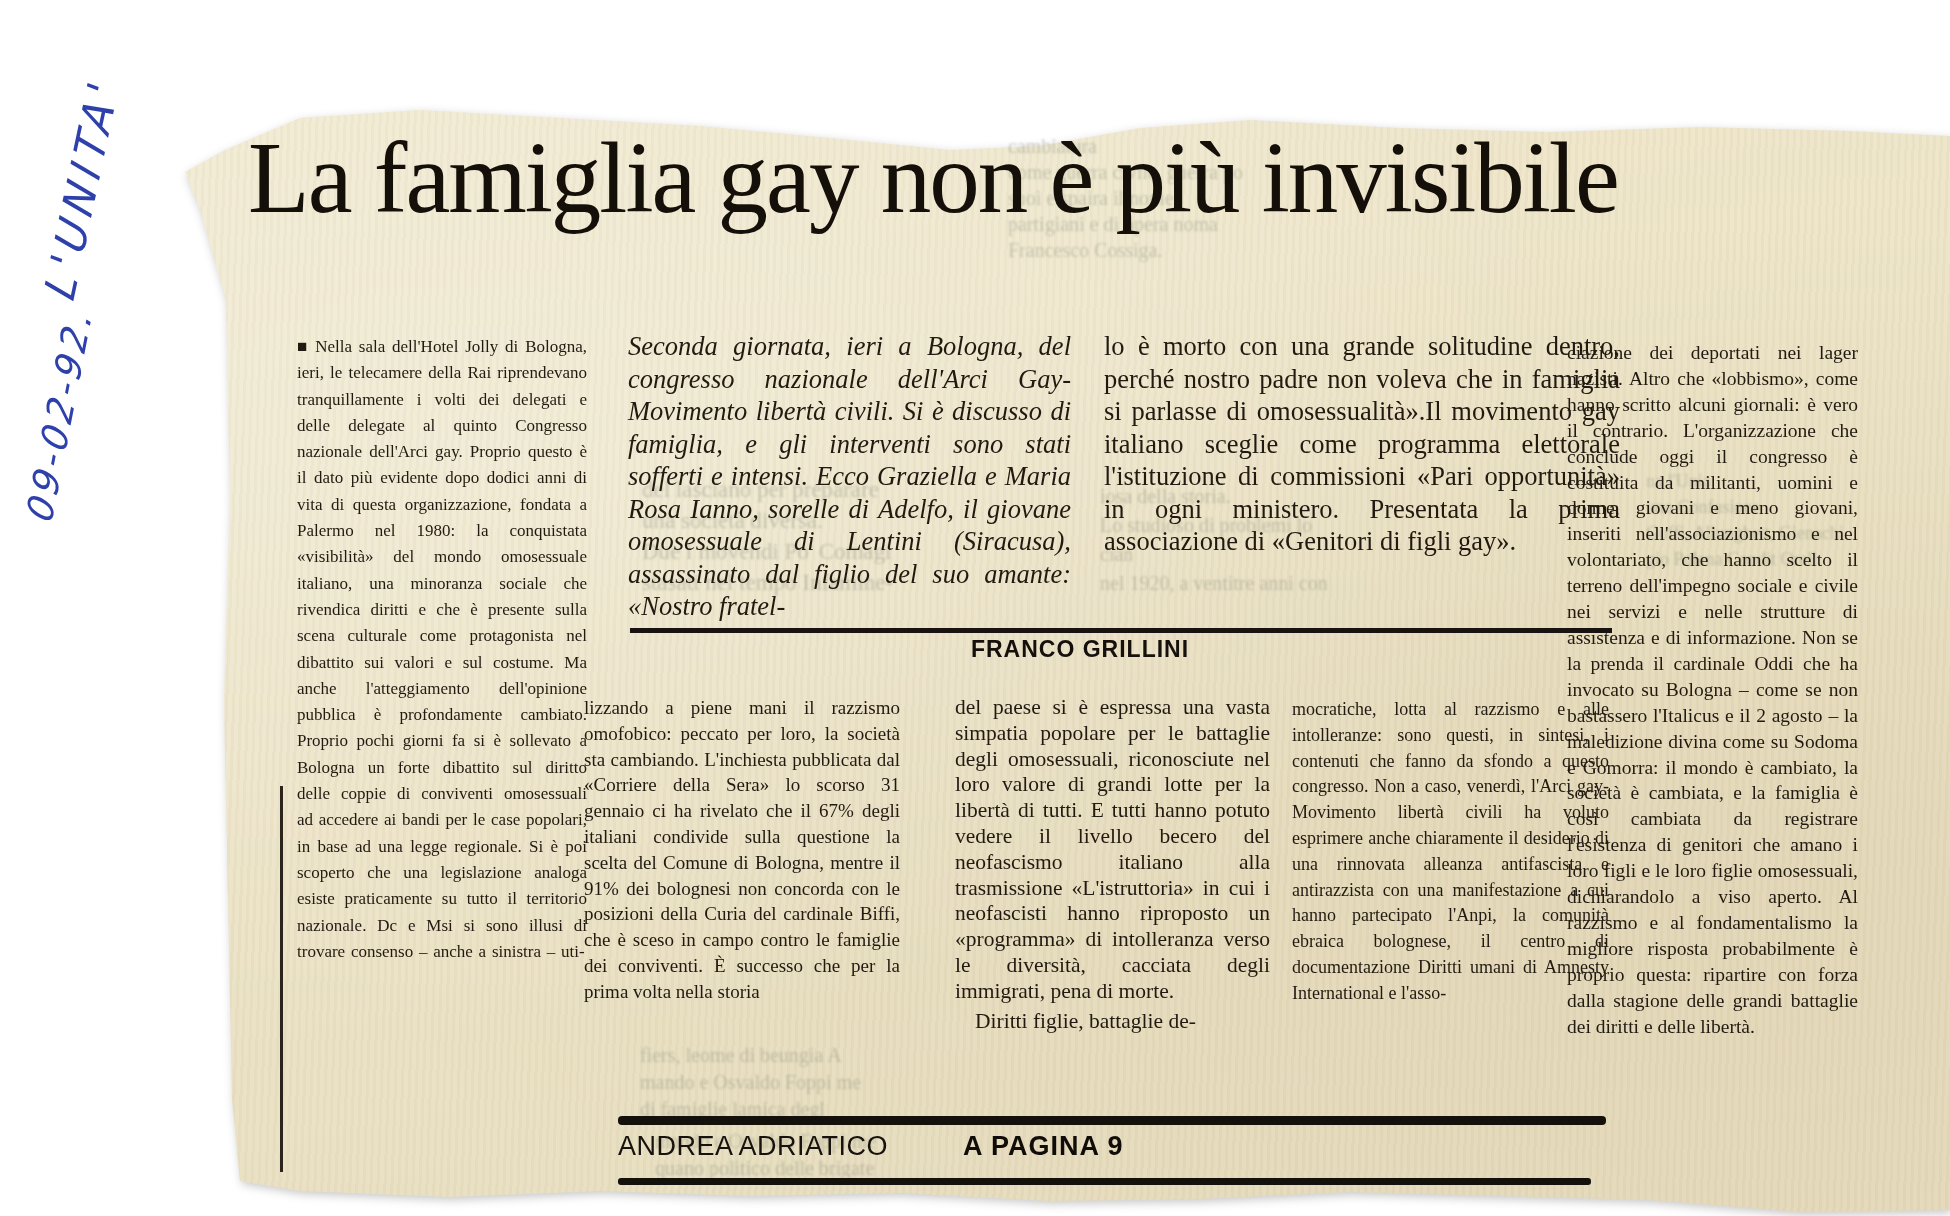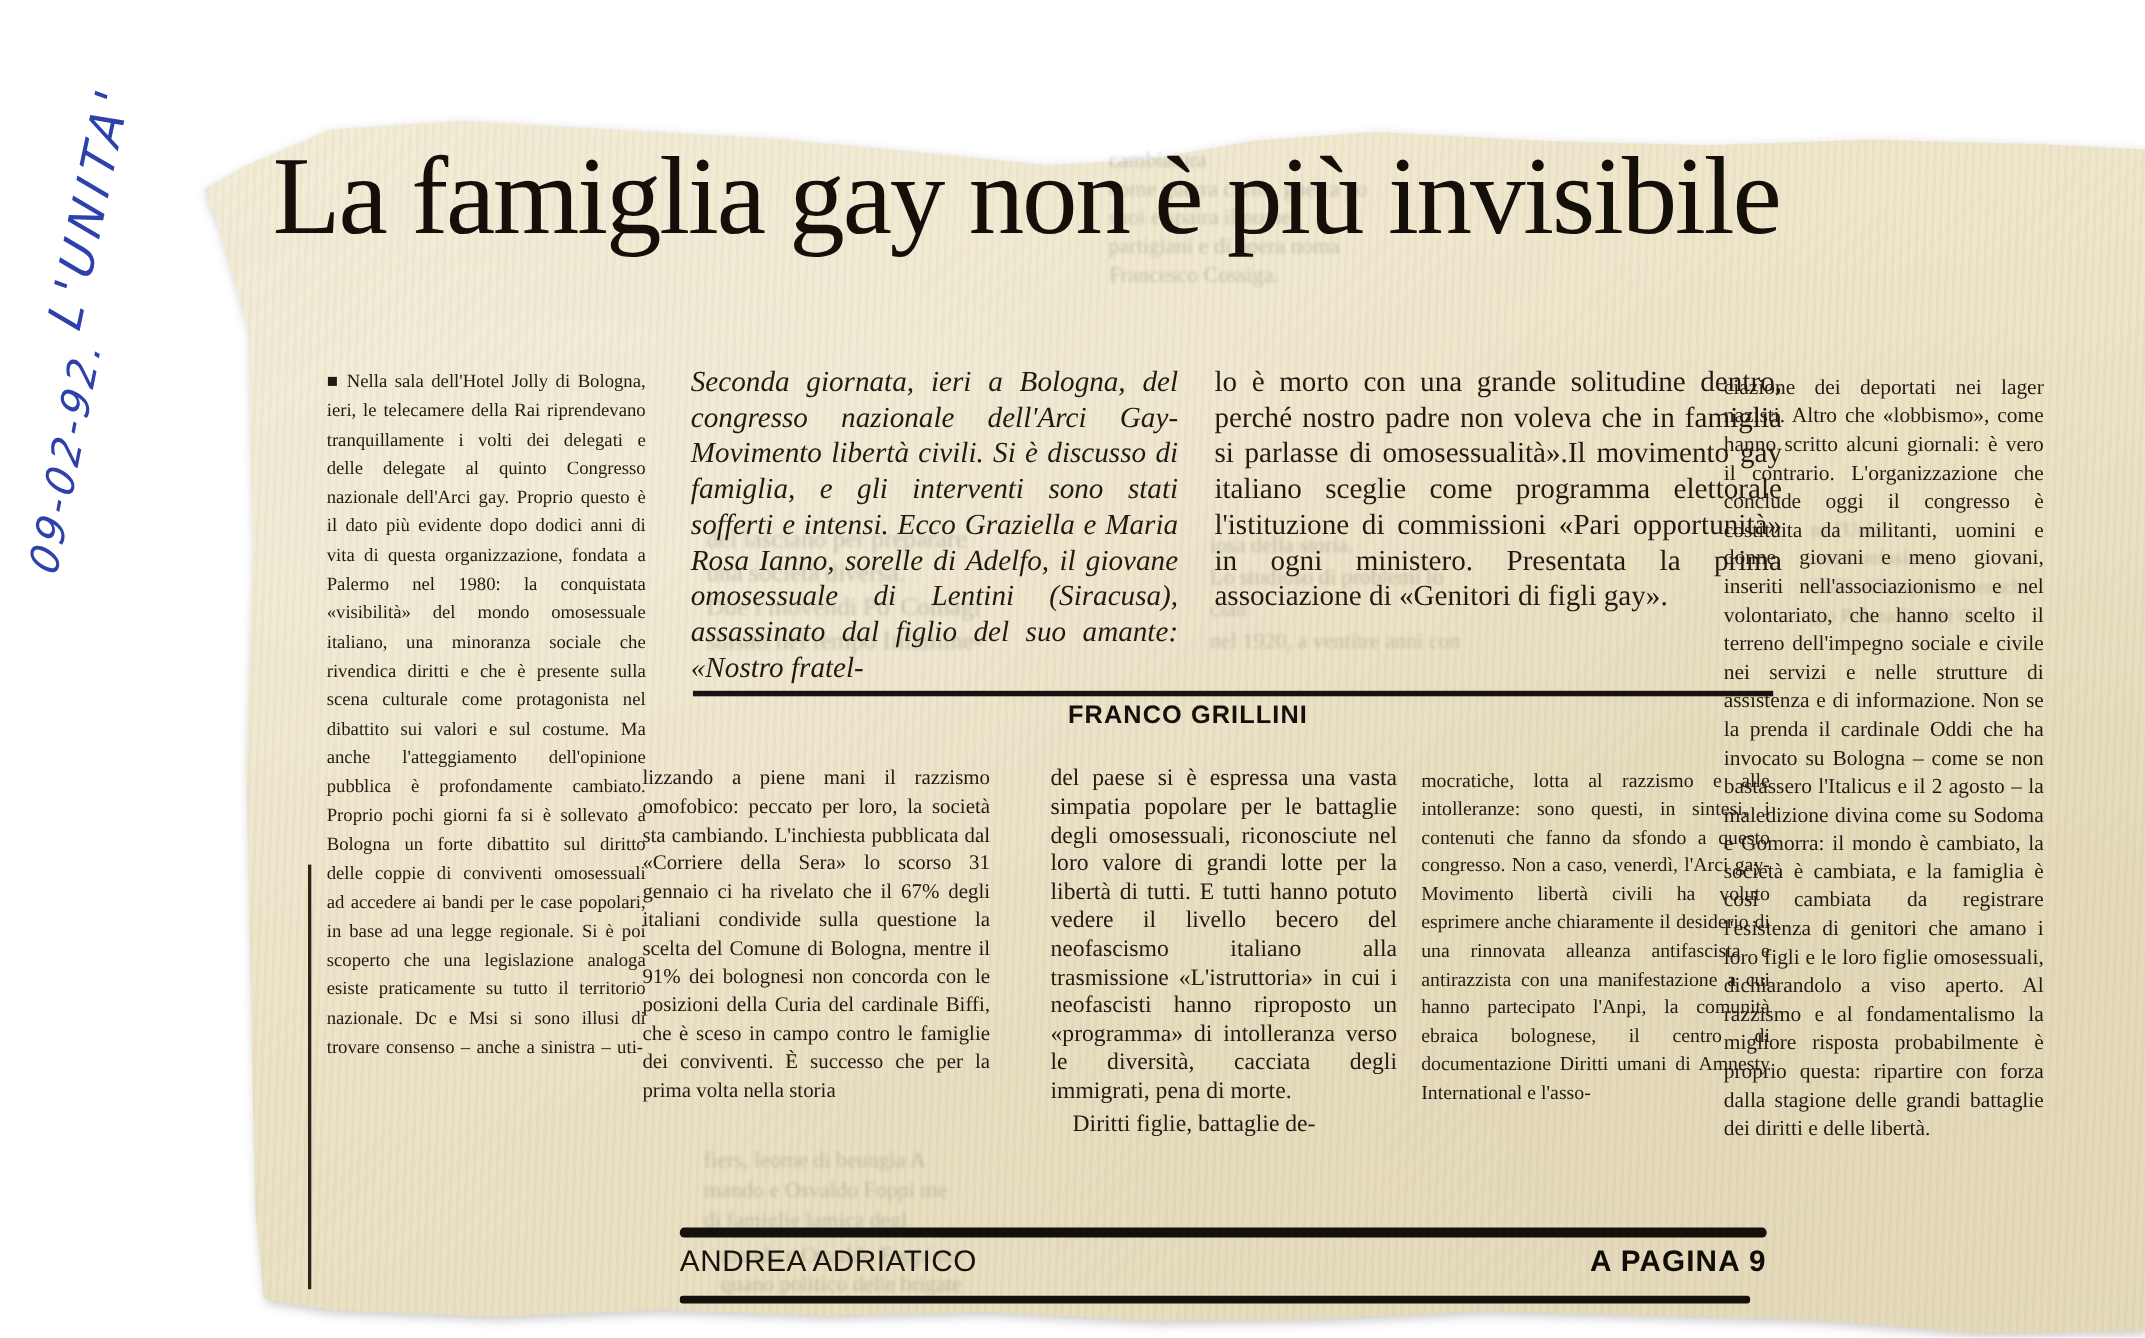--- a/index.html
+++ b/index.html
@@ -49,21 +49,21 @@
 
   
   #col-rule{position:absolute;left:280px;top:786px;width:3px;height:386px;background:#2a241c;}
   #byline-rule{position:absolute;left:630px;top:628px;width:982px;height:5px;background:#181310;}
   #byline{position:absolute;left:680px;top:636px;width:800px;text-align:center;
     font-family:"Liberation Sans",sans-serif;font-weight:700;font-size:23px;
     letter-spacing:1px;color:#15100c;}
   #footer-rule-top{position:absolute;left:618px;top:1116px;width:988px;height:9px;
     background:#14100c;border-radius:4px;}
   #footer-row{position:absolute;left:618px;top:1131px;width:988px;display:flex;
-    justify-content:space-between;align-items:baseline;gap:25px;}
+    justify-content:flex-start;align-items:baseline;gap:75px;}
   #footer-author{font-family:"Liberation Sans",sans-serif;font-size:27px;
     letter-spacing:.5px;color:#17120d;}
   #footer-pageref{font-family:"Liberation Sans",sans-serif;font-weight:700;font-size:27px;
     letter-spacing:1px;color:#100c08;}
   #footer-rule-bottom{position:absolute;left:618px;top:1178px;width:973px;height:7px;
     background:#14100c;border-radius:3px;}
 
   
   .ghost{position:absolute;color:#79816f;opacity:.36;filter:blur(1.3px);
     font-family:"Liberation Serif",serif;}

